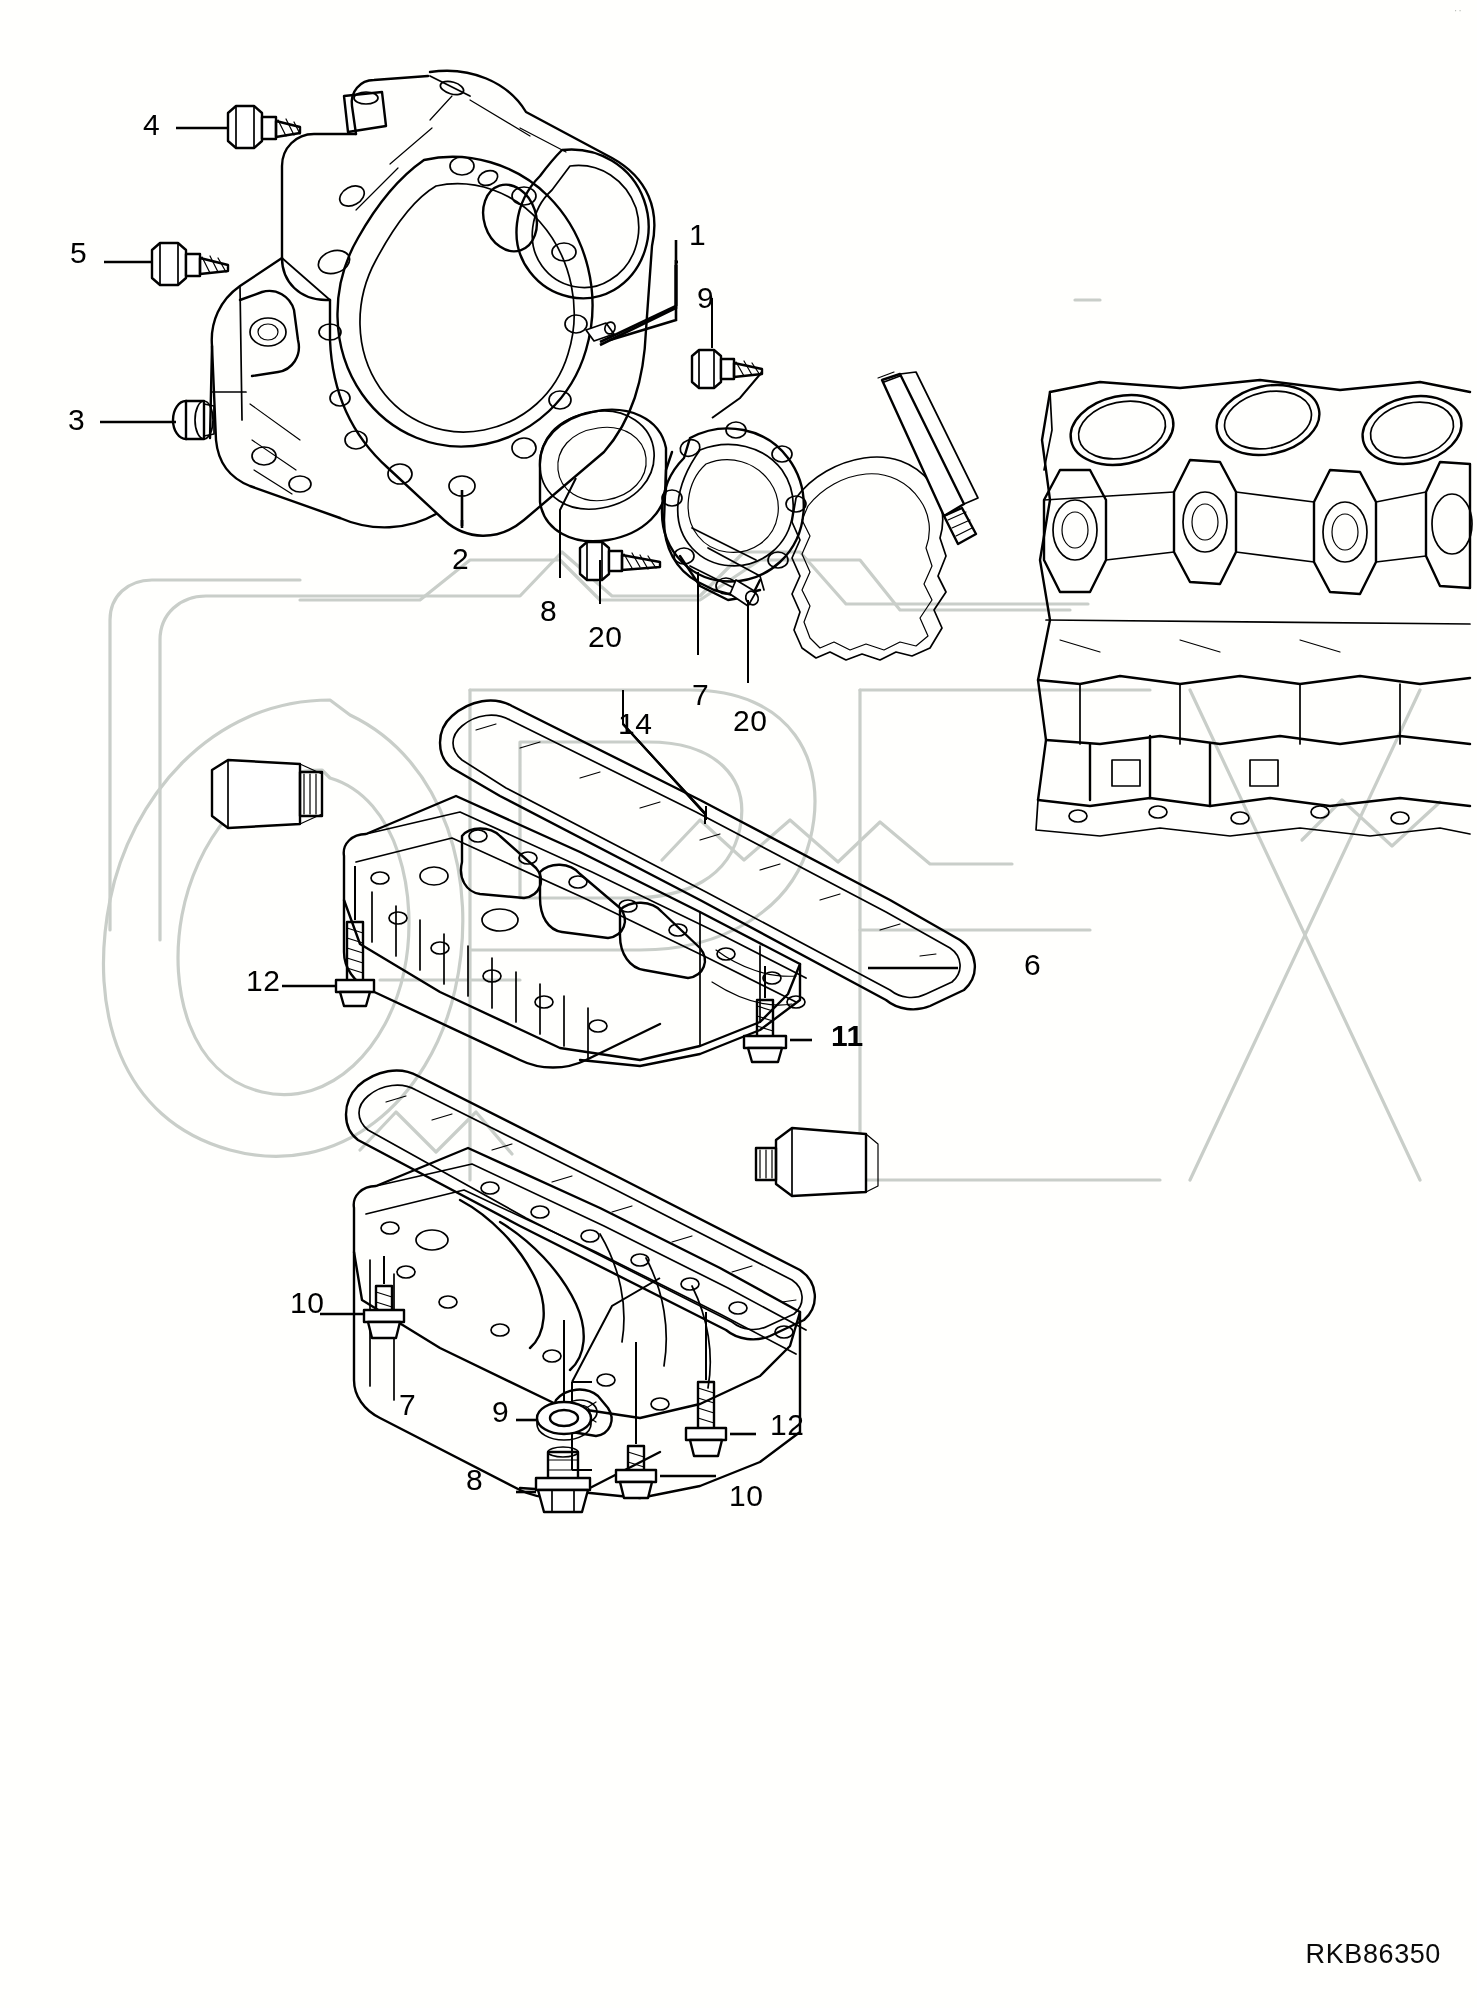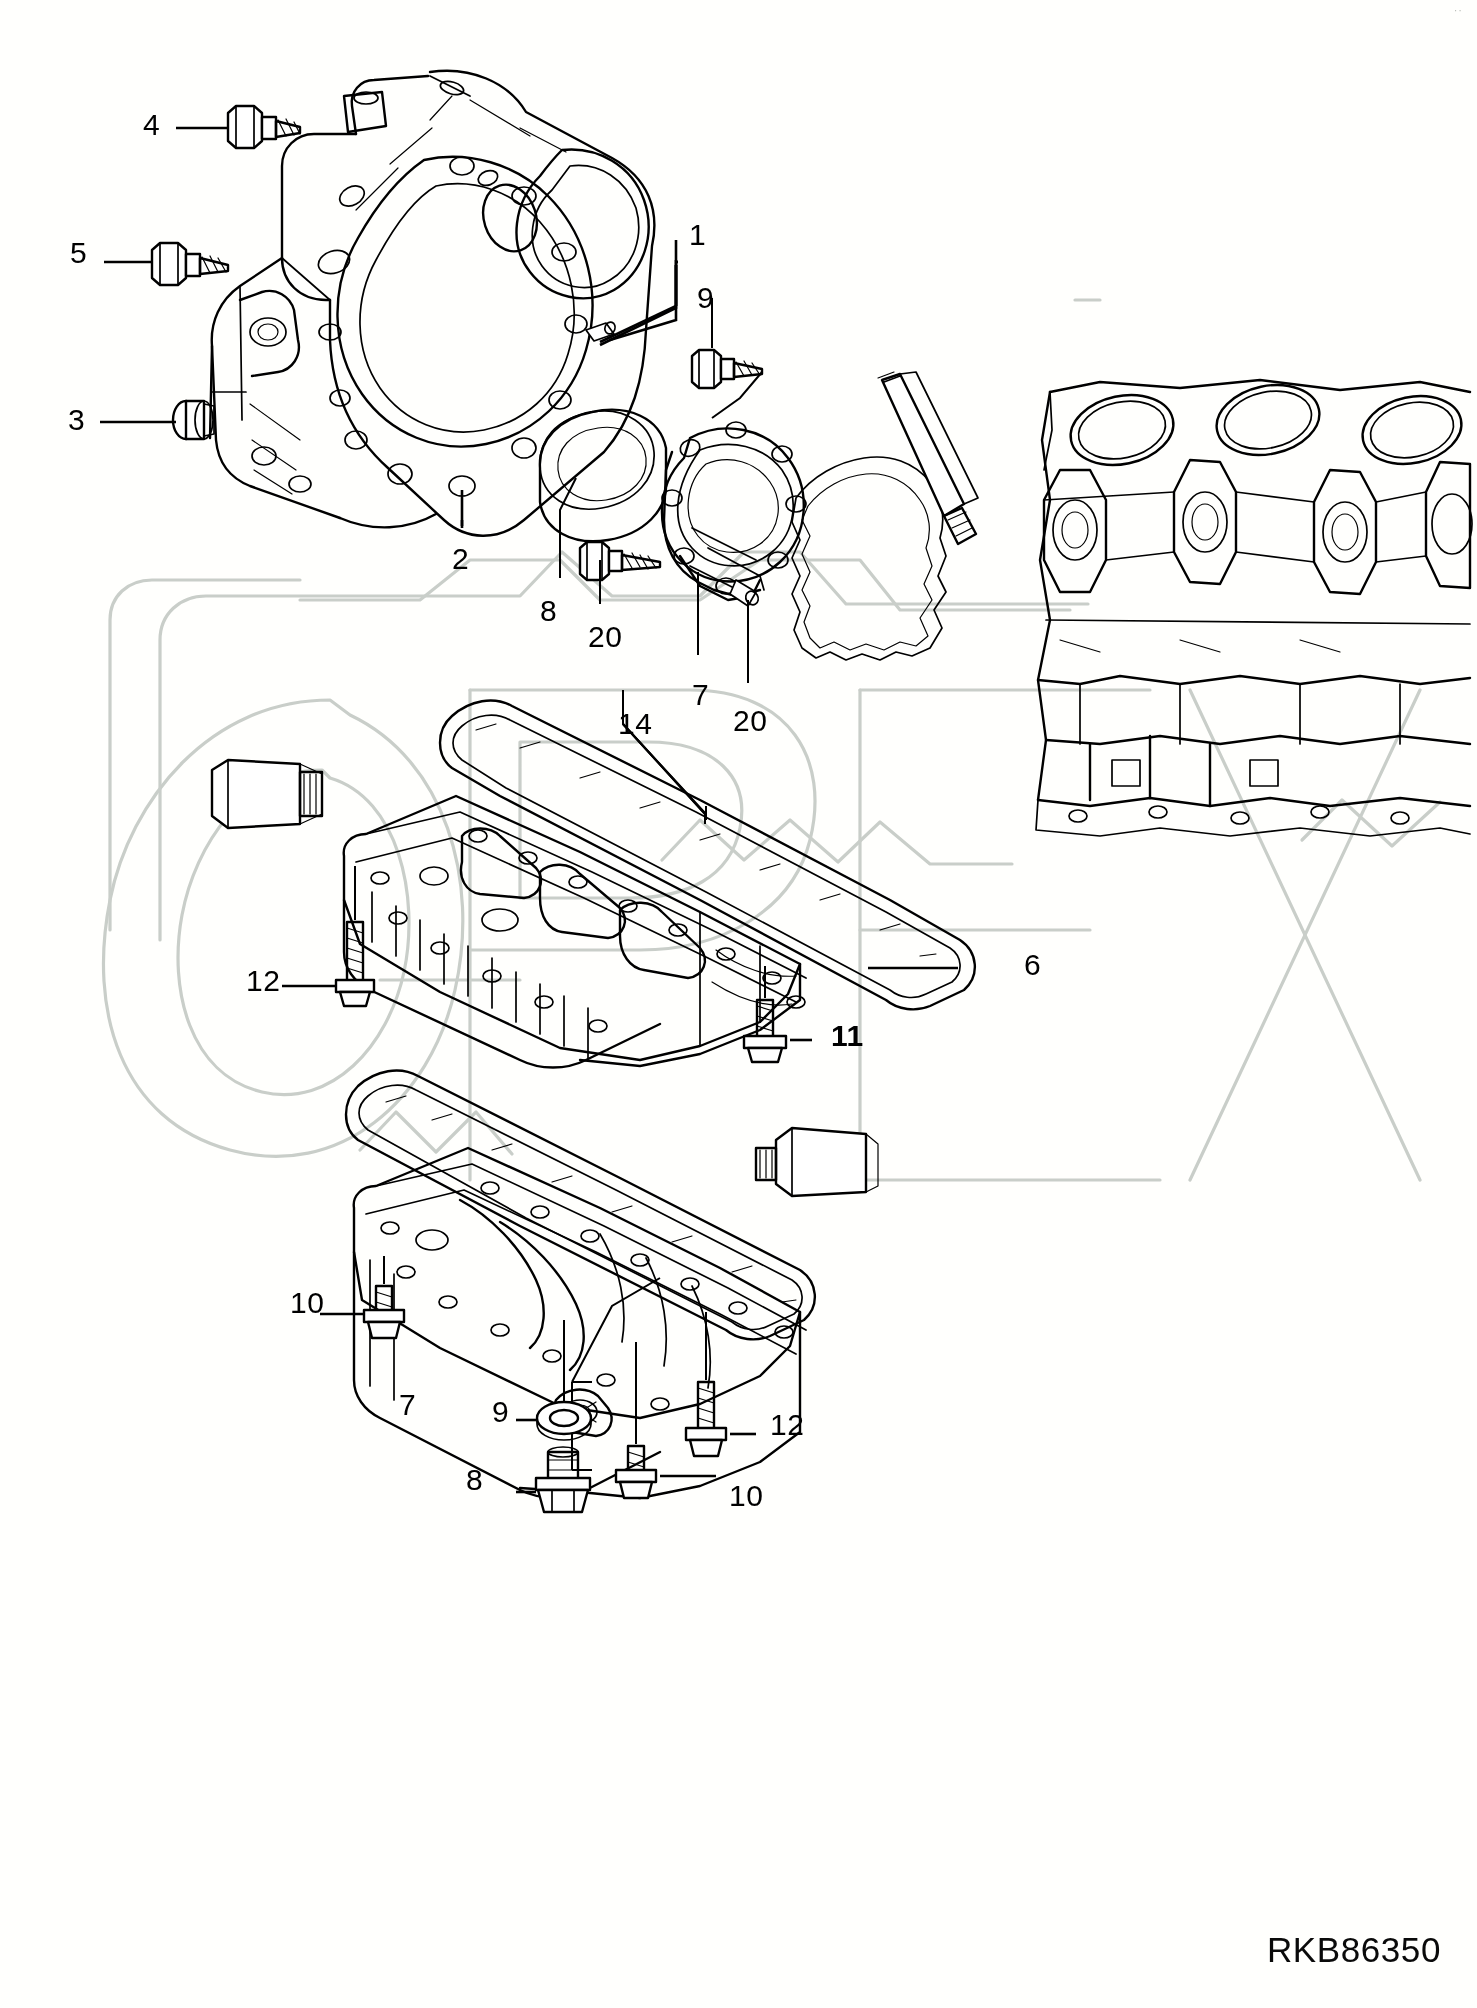--- a/index.html
+++ b/index.html
@@ -35,21 +35,21 @@
     color:#000;
     line-height:1;
     white-space:nowrap;
     letter-spacing:0.5px;
   }
   #drawing-number{
     position:absolute;
     right:36px;
     bottom:38px;
     font-family:"Liberation Sans", sans-serif;
-    font-size:35px;
+    font-size:27px;
     letter-spacing:0.6px;
     color:#0a0a0a;
   }
   #corner-mark{
     position:absolute;
     right:14px;
     top:4px;
     font-size:11px;
     color:#b9bdb9;
     letter-spacing:1px;

